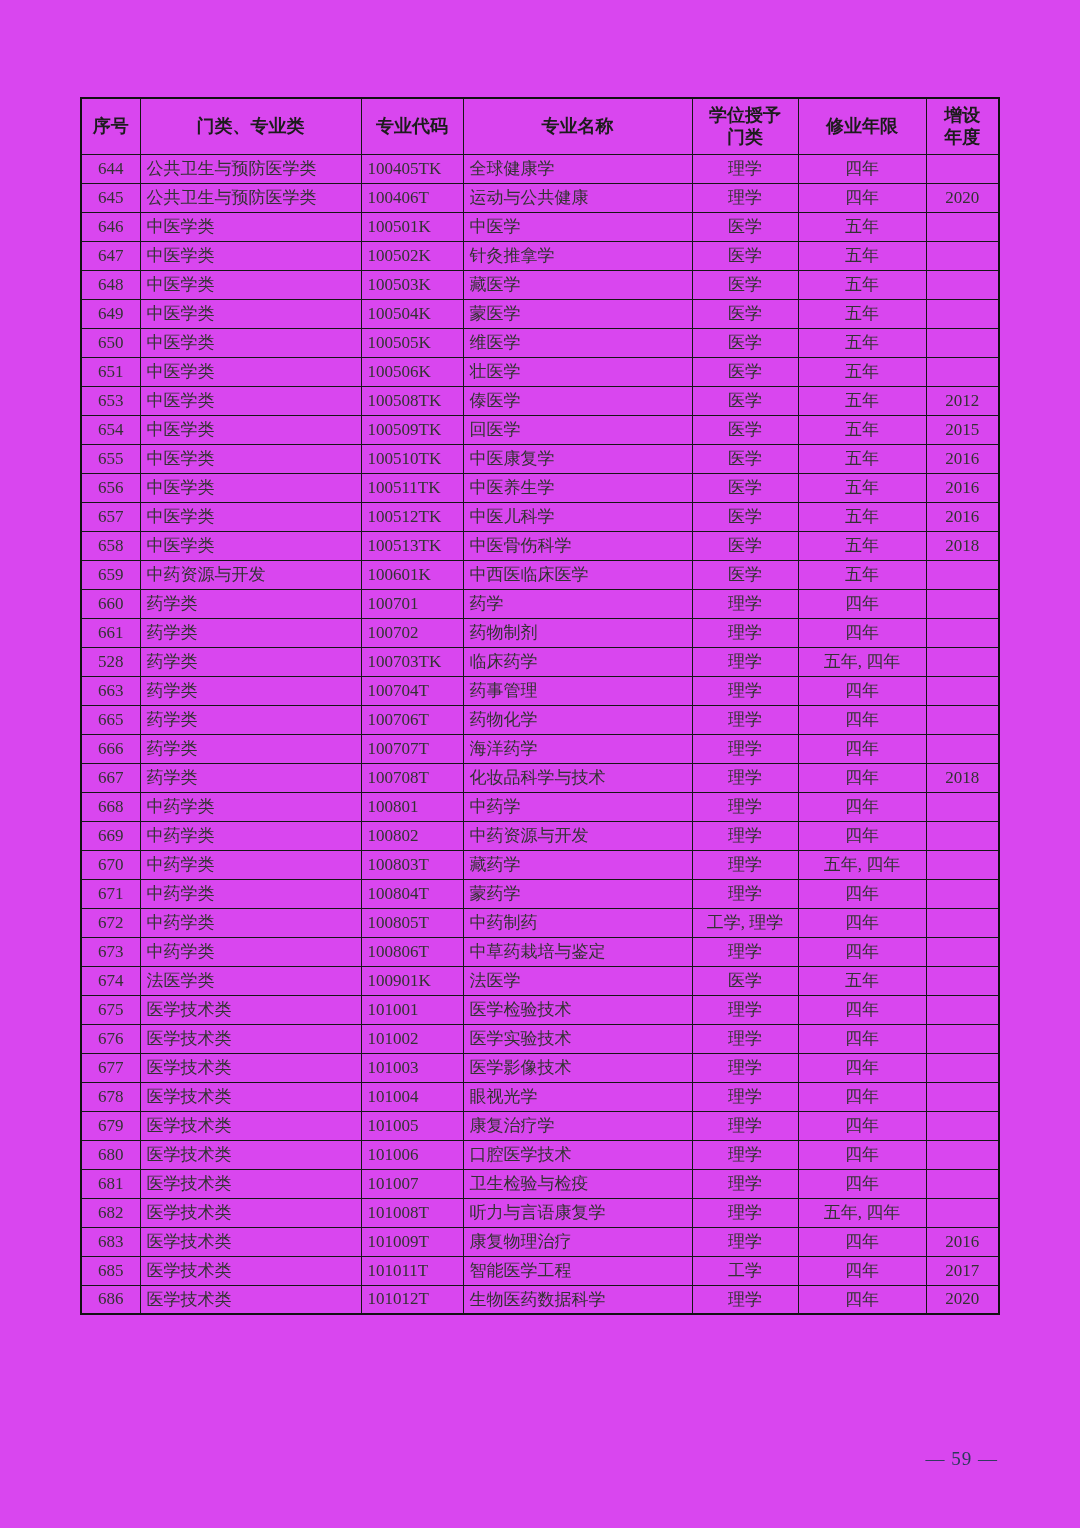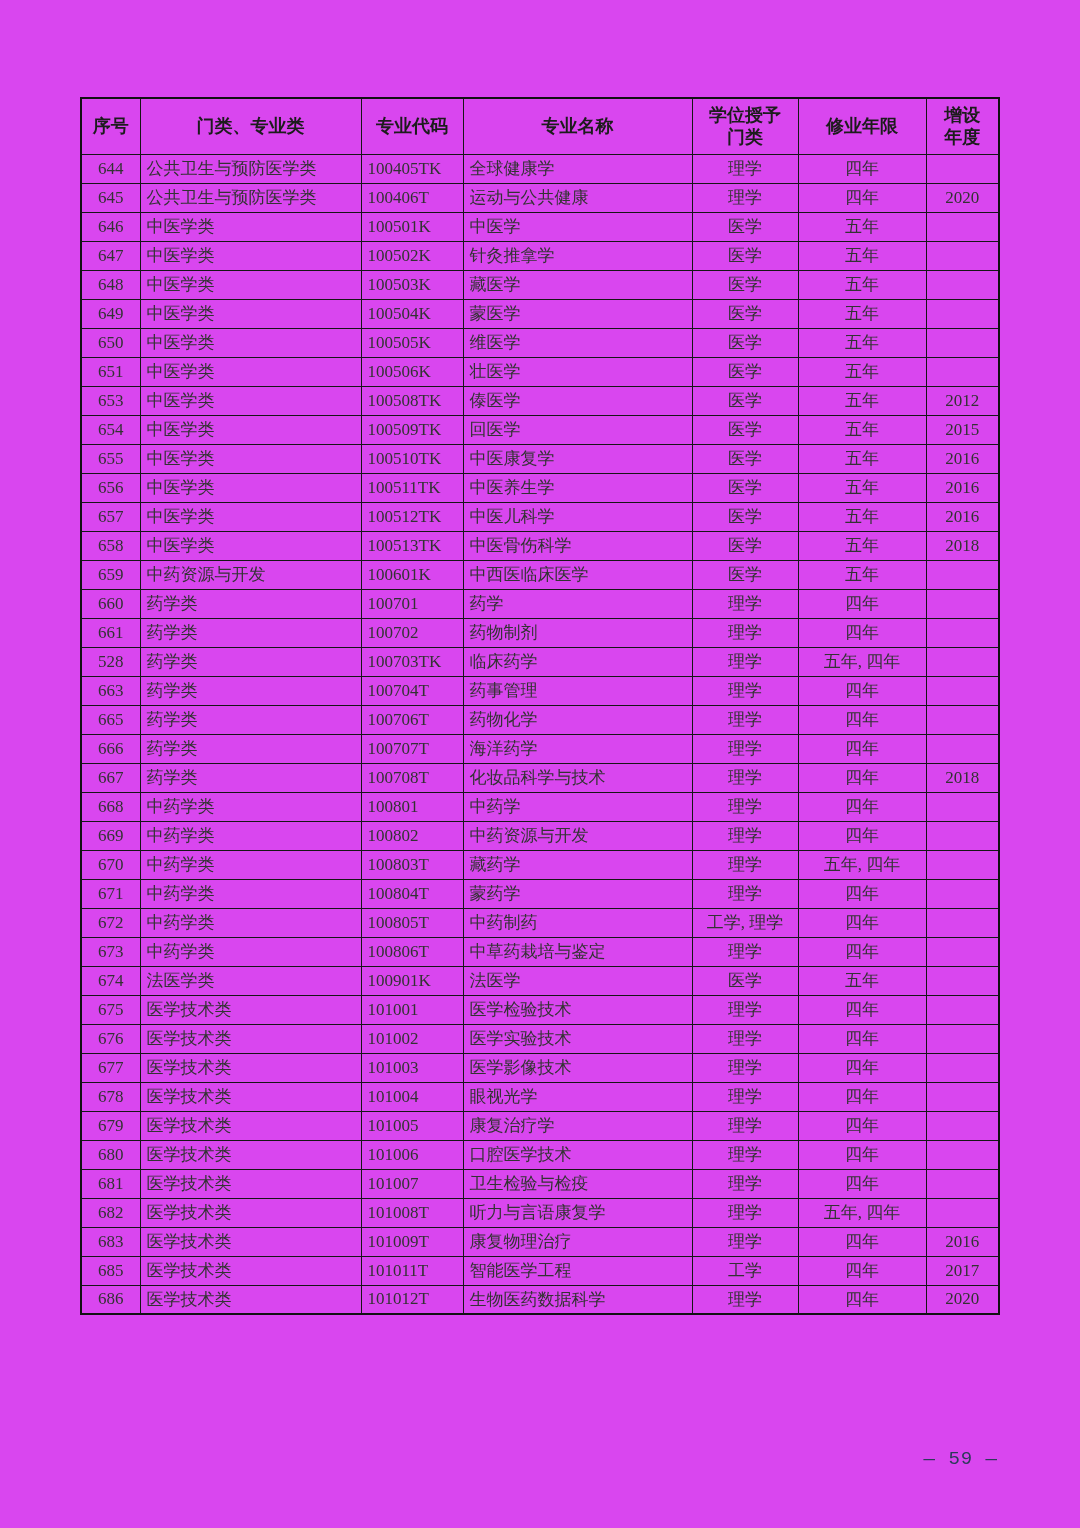--- a/index.html
+++ b/index.html
@@ -62,21 +62,21 @@
     text-align: left;
     padding-left: 6px;
   }
   .footer-page-number {
     position: absolute;
     right: 82px;
     top: 1448px;
     font-size: 19px;
     letter-spacing: 1px;
     color: #2c3a5a;
-    font-family: Liberation Mono, monospace;
+    font-family: Liberation Serif, serif;
   }
 </style>
 </head>
 <body>
 
 <div class="page">
 
   <table class="catalog">
     <colgroup>
       <col style="width:59px">

